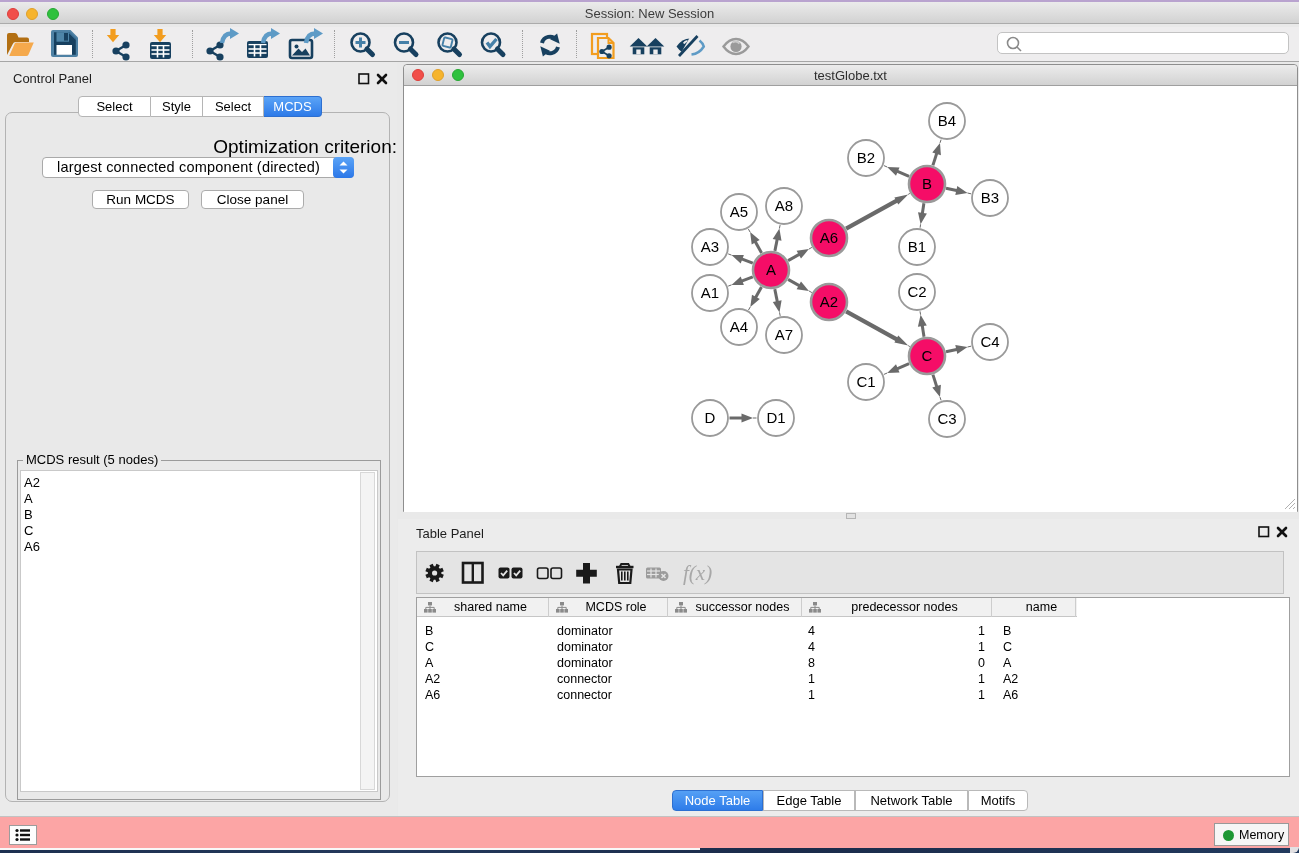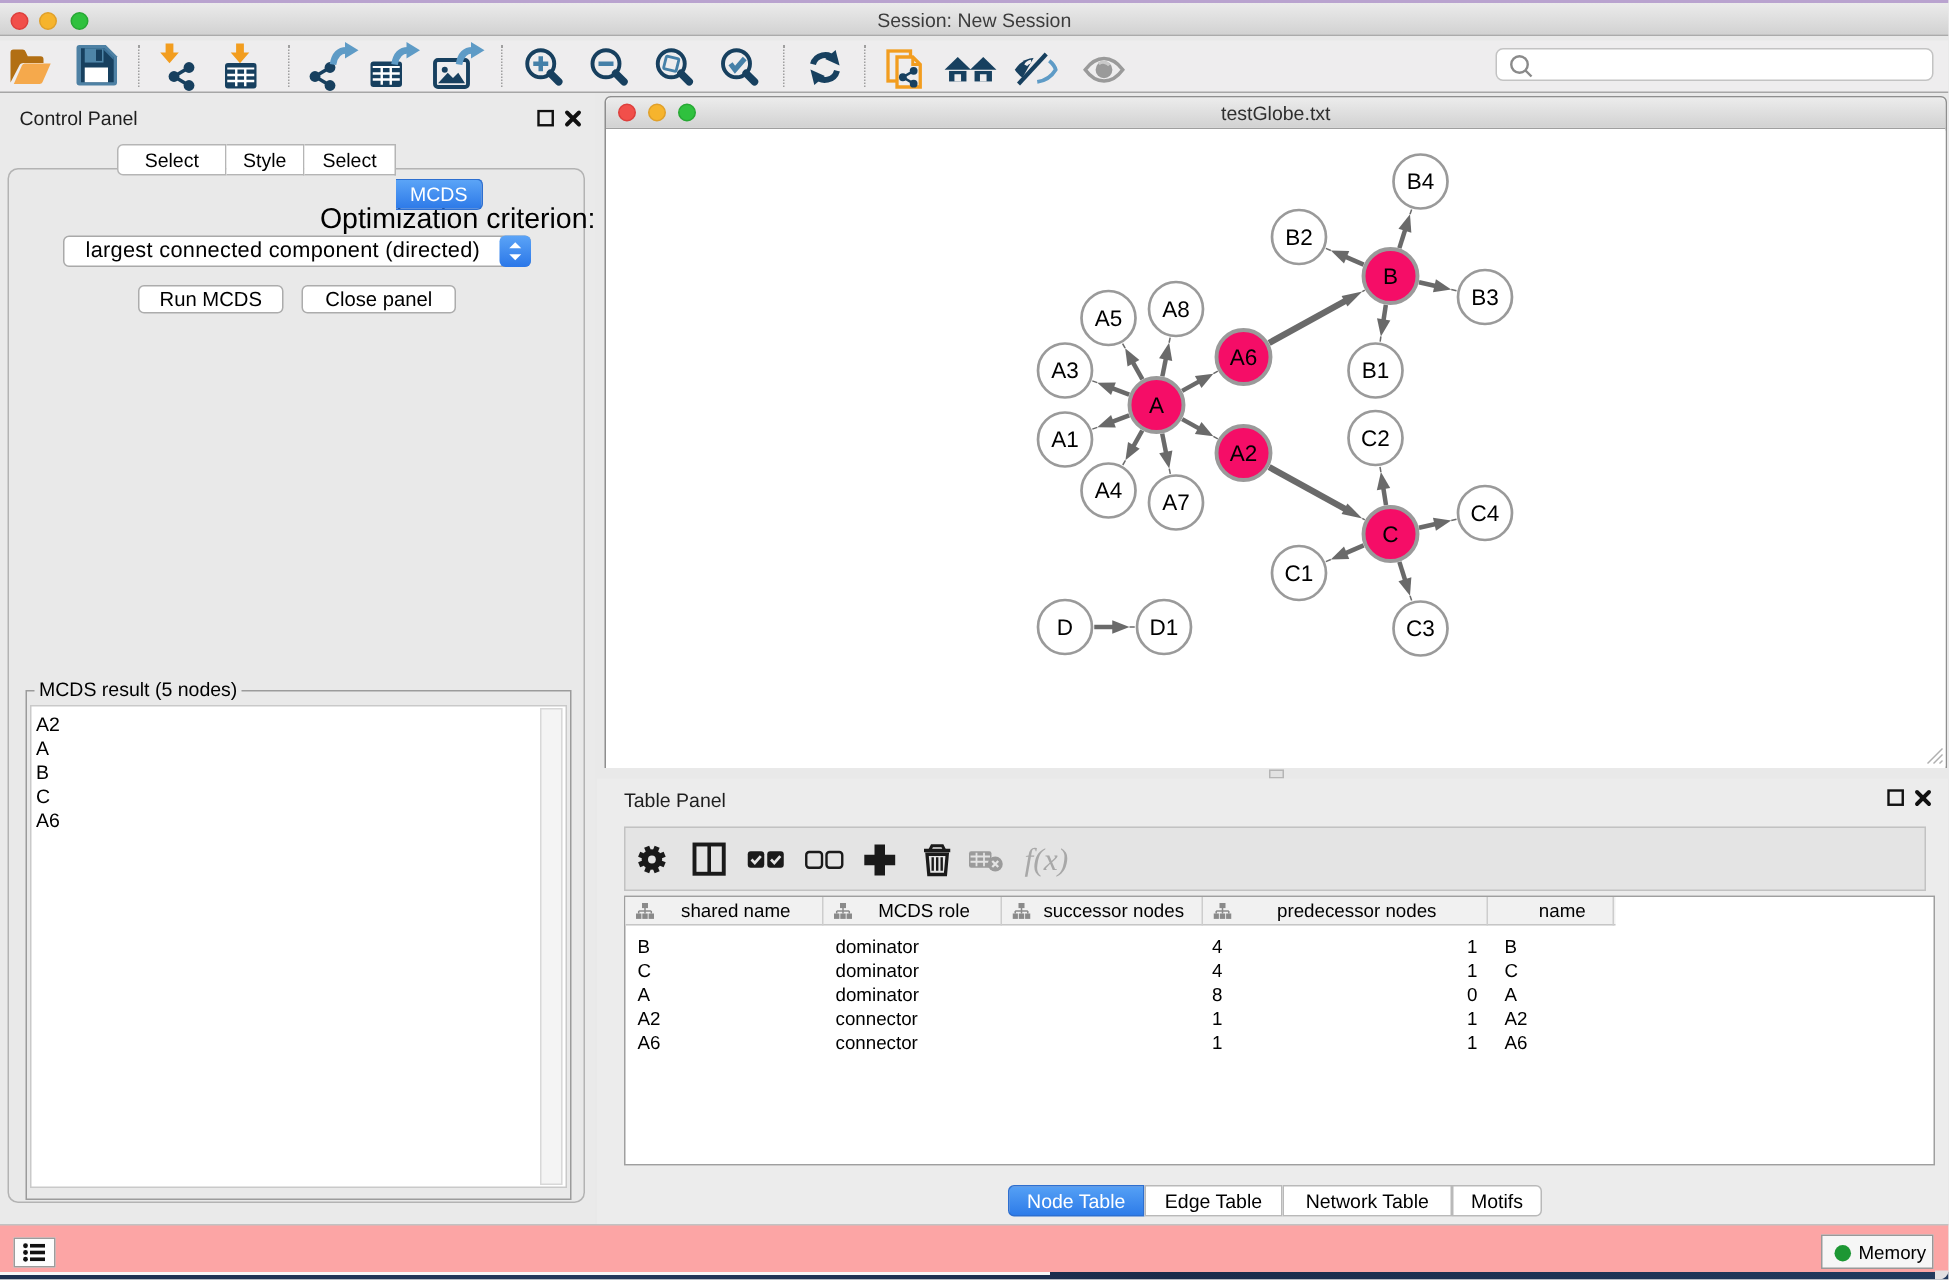--- a/index.html
+++ b/index.html
@@ -258,21 +258,21 @@
         <g stroke="#111" stroke-width="2.6" stroke-linecap="round">
           <line x1="20" y1="2" x2="28" y2="10"></line>
           <line x1="28" y1="2" x2="20" y2="10"></line>
         </g>
       </svg>
   <div id="cp-box"></div>
   <div class="tabrow">
     <div class="tab first" style="width:73px;">Select</div>
     <div class="tab" style="width:52px;">Style</div>
     <div class="tab" style="width:61px;">Select</div>
-    <div class="tab sel last" style="width:58px;margin-top:23px;">MCDS</div>
+    <div class="tab sel last" style="width:58px;">MCDS</div>
   </div>
   <div id="optlabel">Optimization criterion:</div>
   <div id="dropdown">
     <div class="txt">largest connected component (directed)</div>
     <div class="step"><svg width="21" height="21">
             <path d="M6.5,8.5 L10.5,4.5 L14.5,8.5 Z" fill="#fff"></path>
             <path d="M6.5,12.5 L10.5,16.5 L14.5,12.5 Z" fill="#fff"></path>
           </svg></div>
   </div>
   <div class="btn" style="left:92px; top:128px; width:97px;">Run MCDS</div>

